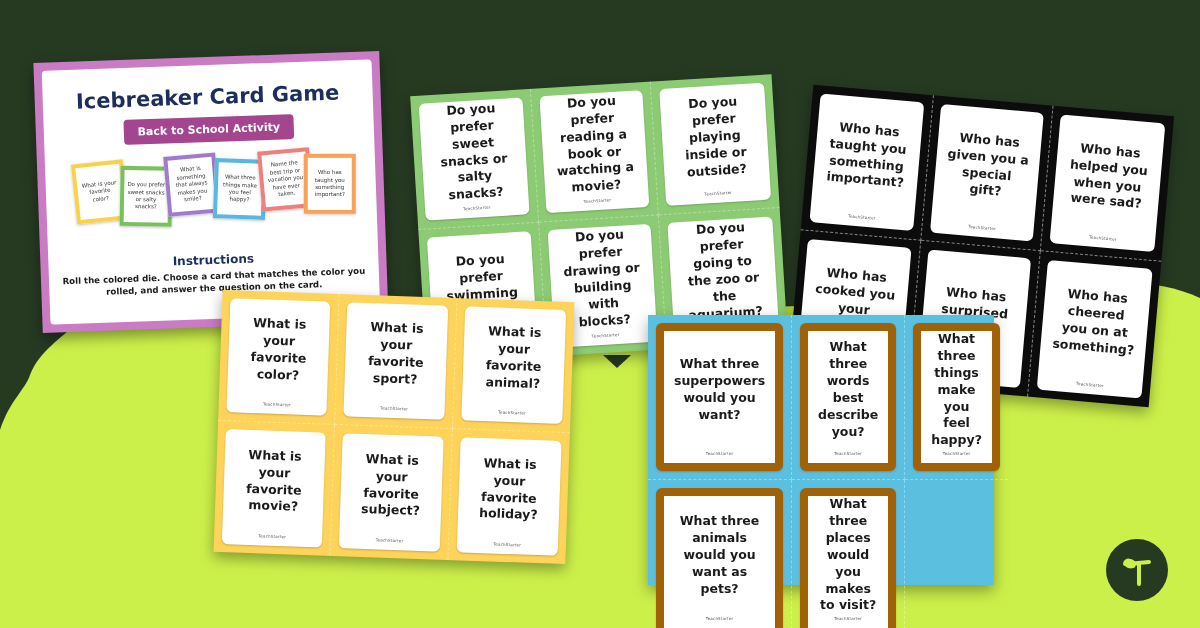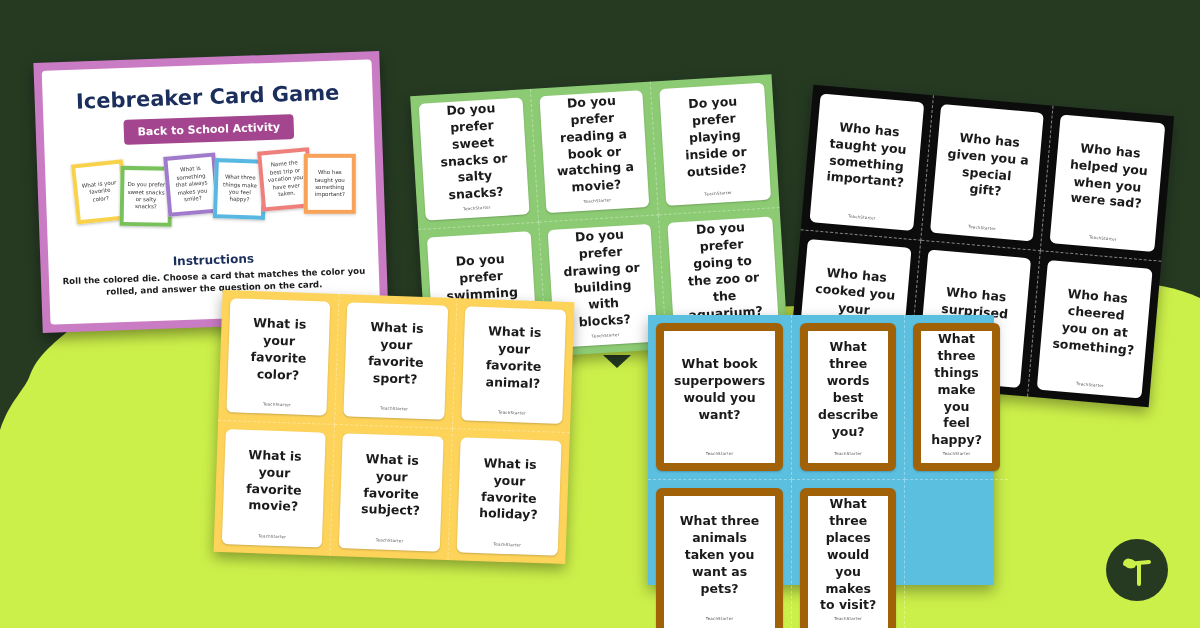--- a/index.html
+++ b/index.html
@@ -286,39 +286,39 @@
       <div class="card">
         <div class="q">What is your favorite holiday?</div>
         <div class="brand">TeachStarter</div>
       </div>
     </div>
 </div>
 
 <div class="sheet blue">
   <div class="cell">
       <div class="card">
-        <div class="q">What book superpowers would you want?</div>
+        <div class="q">What three superpowers would you want?</div>
         <div class="brand">TeachStarter</div>
       </div>
     </div>
   <div class="cell">
       <div class="card">
         <div class="q">What three words best describe you?</div>
         <div class="brand">TeachStarter</div>
       </div>
     </div>
   <div class="cell">
       <div class="card">
         <div class="q">What three things make you feel happy?</div>
         <div class="brand">TeachStarter</div>
       </div>
     </div>
   <div class="cell">
       <div class="card">
-        <div class="q">What three animals taken you want as pets?</div>
+        <div class="q">What three animals would you want as pets?</div>
         <div class="brand">TeachStarter</div>
       </div>
     </div>
   <div class="cell">
       <div class="card">
         <div class="q">What three places would you makes to visit?</div>
         <div class="brand">TeachStarter</div>
       </div>
     </div>
 </div>

